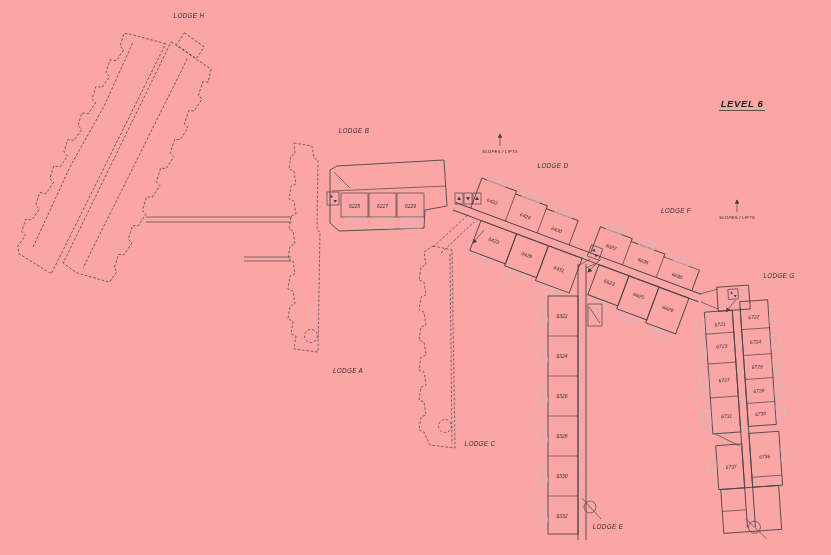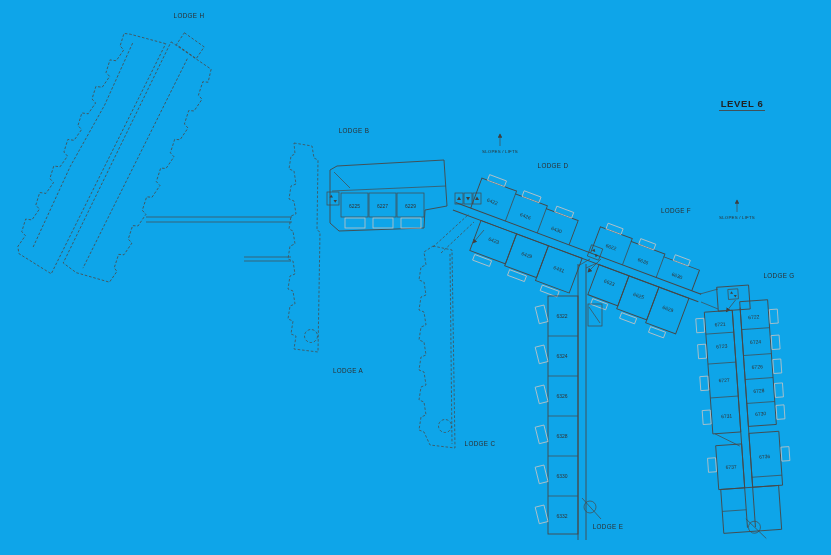--- a/index.html
+++ b/index.html
@@ -1,16 +1,16 @@
 <!DOCTYPE html>
 <html><head>
 <meta charset="utf-8">
 <style>
   html,body{margin:0;padding:0;background:#ffffff;}
-  .stage{position:relative;width:831px;height:555px;background:#0ea5e9;overflow:hidden;}
+  .stage{position:relative;width:831px;height:555px;background:#fca5a5;overflow:hidden;font-style:italic;}
   svg{display:block;}
   .ln{fill:none;stroke:#474747;stroke-width:.9;stroke-linejoin:miter;}
   .lnw{fill:none;stroke:#474747;stroke-width:.7;}
   .dash{fill:none;stroke:#4a4a4a;stroke-width:.75;stroke-dasharray:2.6 1.8;}
   .lt{fill:none;stroke:#c3c3c3;stroke-width:.8;}
   .glyph{fill:#3f3f3f;stroke:none;}
   text{font-family:"Liberation Sans","DejaVu Sans",sans-serif;}
   .room-num{font-size:5px;fill:#333333;text-anchor:middle;}
   .lodge-name{font-size:6.3px;letter-spacing:.35px;fill:#2e2e2e;text-anchor:middle;}
   .tiny{font-size:4.4px;letter-spacing:.2px;fill:#2e2e2e;text-anchor:middle;}

